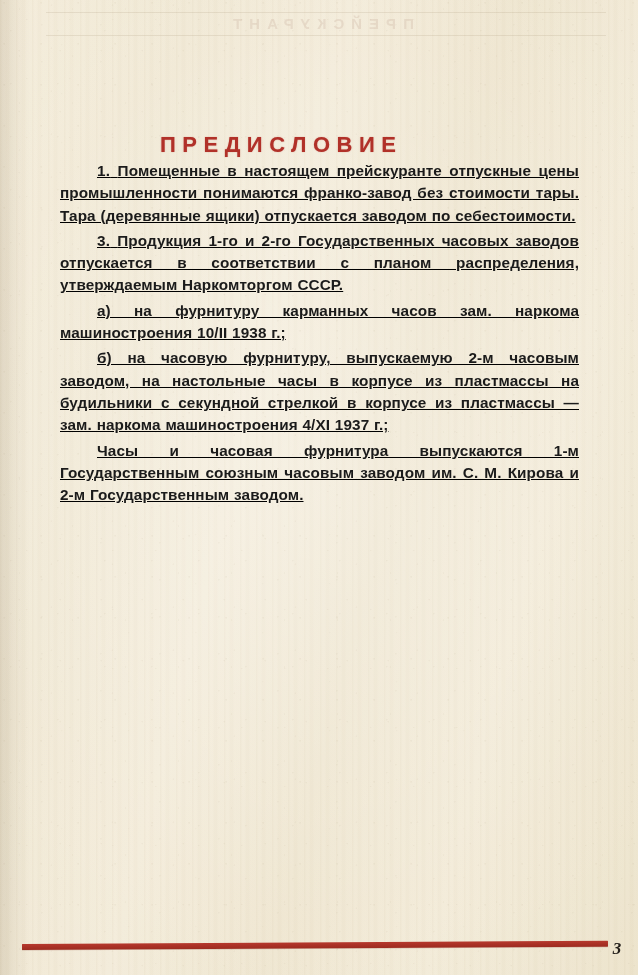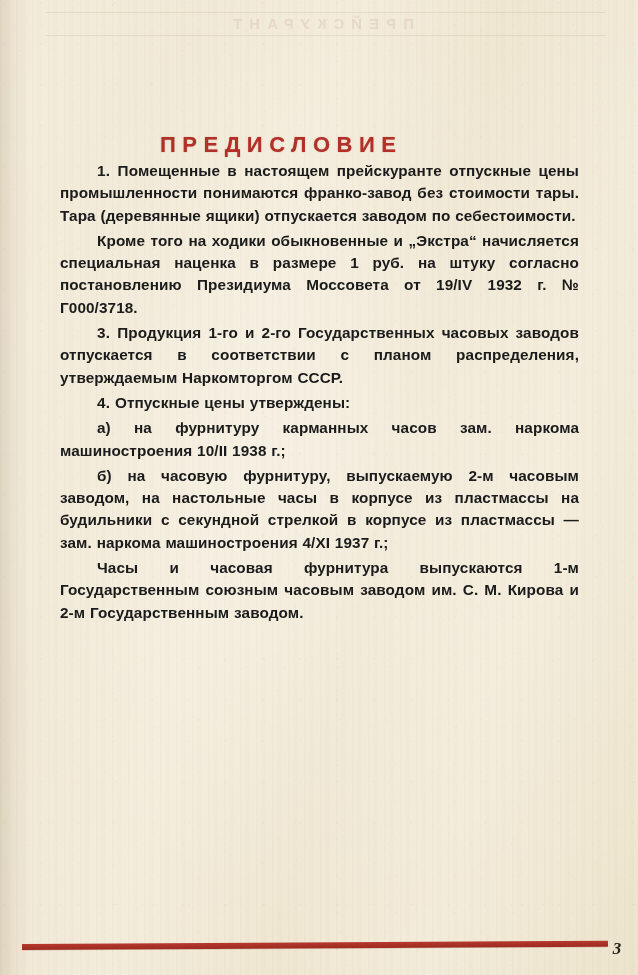--- a/index.html
+++ b/index.html
@@ -126,20 +126,21 @@
     color: #b13129;
     text-shadow: 0 0 1.2px rgba(177,49,41,.45);
   }
 
   
   .body-block {
     position: absolute;
     left: 60px;
     top: 160px;
     width: 519px;
+    text-decoration: underline;
   }
 
   .para {
     margin: 0 0 3px 0;
     font-size: 15.3px;
     line-height: 22.3px;
     font-weight: 700;
     color: #1b1b1b;
     text-align: justify;
     text-justify: inter-word;
@@ -194,23 +195,21 @@
   <div class="bleed-band">
     <div class="bleed-rule r1"></div>
     <div class="bleed-ghost-text">ПРЕЙСКУРАНТ</div>
     <div class="bleed-rule r2"></div>
   </div>
 
   <h1 class="doc-title">ПРЕДИСЛОВИЕ</h1>
 
   <div class="body-block">
       <p class="para"><span class="enum">1.</span> <span>Помещенные в настоящем прейскуранте отпускные цены промышленности понимаются франко-завод без стоимости тары. Тара (деревянные ящики) отпускается заводом по себестоимости.</span></p>
-      <p class="para"><span>Кроме того на ходики обыкновенные и „Экстра“ начисляется специальная наценка в размере 1 руб. на штуку согласно постановлению Президиума Моссовета от 19/IV 1932 г. № Г000/3718.</span></p>
       <p class="para"><span class="enum">3.</span> <span>Продукция 1-го и 2-го Государственных часовых заводов отпускается в соответствии с планом распределения, утверждаемым Наркомторгом СССР.</span></p>
-      <p class="para"><span class="enum">4.</span> <span>Отпускные цены утверждены:</span></p>
       <p class="para"><span>а) на фурнитуру карманных часов зам. наркома машиностроения 10/II 1938 г.;</span></p>
       <p class="para"><span>б) на часовую фурнитуру, выпускаемую 2-м часовым заводом, на настольные часы в корпусе из пластмассы на будильники с секундной стрелкой в корпусе из пластмассы — зам. наркома машиностроения 4/XI 1937 г.;</span></p>
       <p class="para"><span>Часы и часовая фурнитура выпускаются 1-м Государственным союзным часовым заводом им. С. М. Кирова и 2-м Государственным заводом.</span></p>
     </div>
 
   <div class="footer-rule"></div>
   <div class="page-number">3</div>
 
 </div>
 

